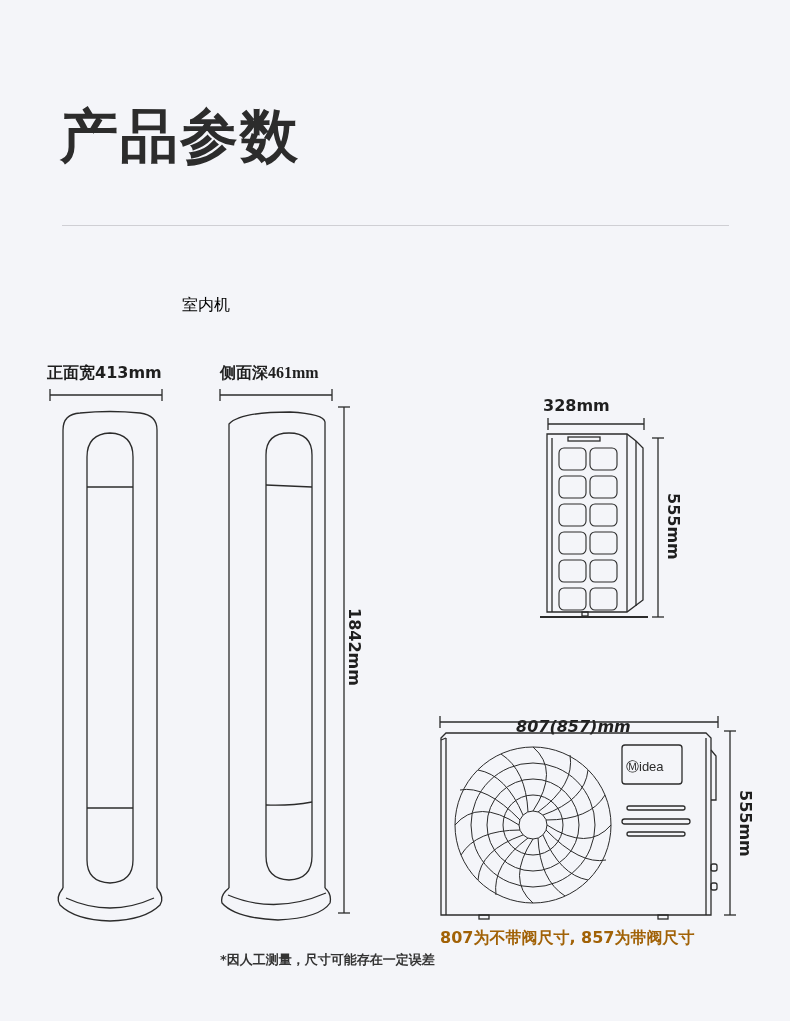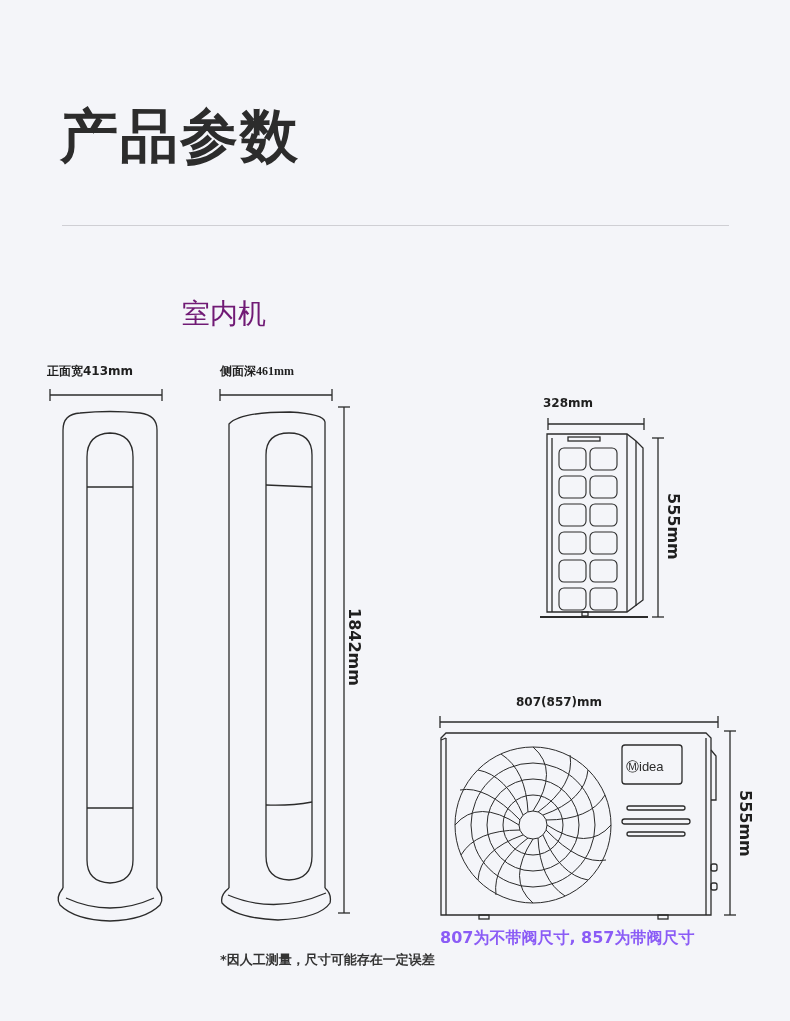--- a/index.html
+++ b/index.html
@@ -1,40 +1,40 @@
 <!DOCTYPE html>
 <html><head>
 <meta charset="utf-8">
 <style>
   html,body{margin:0;padding:0;}
   body{width:790px;height:1021px;background:#f4f5f9;position:relative;overflow:hidden;
        font-family:"DejaVu Sans","Liberation Sans",sans-serif;color:#2b2b2b;}
   .abs{position:absolute;}
   #title{left:60px;top:98px;font-size:58px;font-weight:bold;letter-spacing:2px;color:#2c2c2c;line-height:76px;}
   #divider{left:62px;top:225px;width:667px;height:1px;background:#cfcfd4;}
-  #indoor-label{left:182px;top:295px;font-size:28px;color:#701a75;}
-  .dimtxt{font-size:12px;font-weight:bold;color:#1f1f1f;white-space:nowrap;}
+  #indoor-label{left:182px;top:295px;font-size:16px;color:#000000;}
+  .dimtxt{font-size:16px;font-weight:bold;color:#1f1f1f;white-space:nowrap;}
   .vtxt{writing-mode:vertical-rl;font-size:16px;font-weight:bold;color:#1f1f1f;white-space:nowrap;}
-  #note{left:440px;top:928px;font-size:16px;font-weight:bold;color:#8b5cf6;white-space:nowrap;}
+  #note{left:440px;top:928px;font-size:16px;font-weight:bold;color:#a16207;white-space:nowrap;}
   #footnote{left:220px;top:951px;font-size:13px;color:#333;white-space:nowrap;font-weight:bold;}
   svg{position:absolute;left:0;top:0;}
 </style>
 </head>
 <body>
 
 <div id="title" class="abs">产品参数</div>
 <div id="divider" class="abs"></div>
 <div id="indoor-label" class="abs">室内机</div>
 
 <div class="abs dimtxt" style="left:47px;top:363px;">正面宽413mm</div>
 <div class="abs dimtxt" style="left:220px;top:363px;font-family:Liberation Serif, serif;">侧面深461mm</div>
 <div class="abs vtxt" style="left:345px;top:608px;">1842mm</div>
 <div class="abs dimtxt" style="left:543px;top:396px;">328mm</div>
 <div class="abs vtxt" style="left:664px;top:493px;">555mm</div>
-<div class="abs dimtxt" style="left:516px;top:695px;">807(857)mm</div>
+<div class="abs dimtxt" style="left:516px;top:717px;font-style:italic;">807(857)mm</div>
 <div class="abs vtxt" style="left:736px;top:790px;">555mm</div>
 
 <svg width="790" height="1021" viewBox="0 0 790 1021">
   <g fill="none" stroke="#2b2b2b" stroke-width="1.3">
 
     <g>
       <line x1="50" y1="395" x2="162" y2="395"></line>
       <line x1="50" y1="389" x2="50" y2="401"></line>
       <line x1="162" y1="389" x2="162" y2="401"></line>
     </g>

